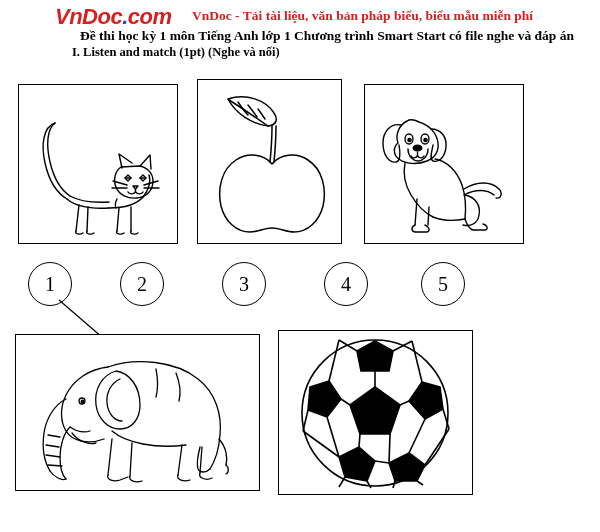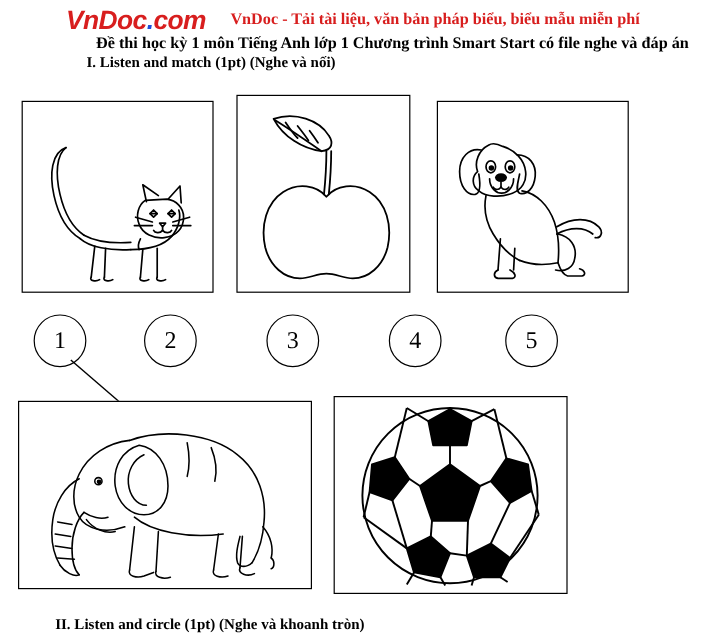--- a/index.html
+++ b/index.html
@@ -334,15 +334,14 @@
           <path d="M116,150 L114,157"></path>
           <path d="M138,150 L144,154"></path>
           <path d="M146,134 L170,98"></path>
           <path d="M96,130 L110,132"></path>
           <path d="M24,100 L60,126"></path>
         </g>
       </g>
     </svg>
   </div>
 
-  <div class="section-heading" id="heading-2">II. Listen and circle (1pt) (Nghe và khoanh tròn)</div>
 
 </div>
 
 </body></html>

